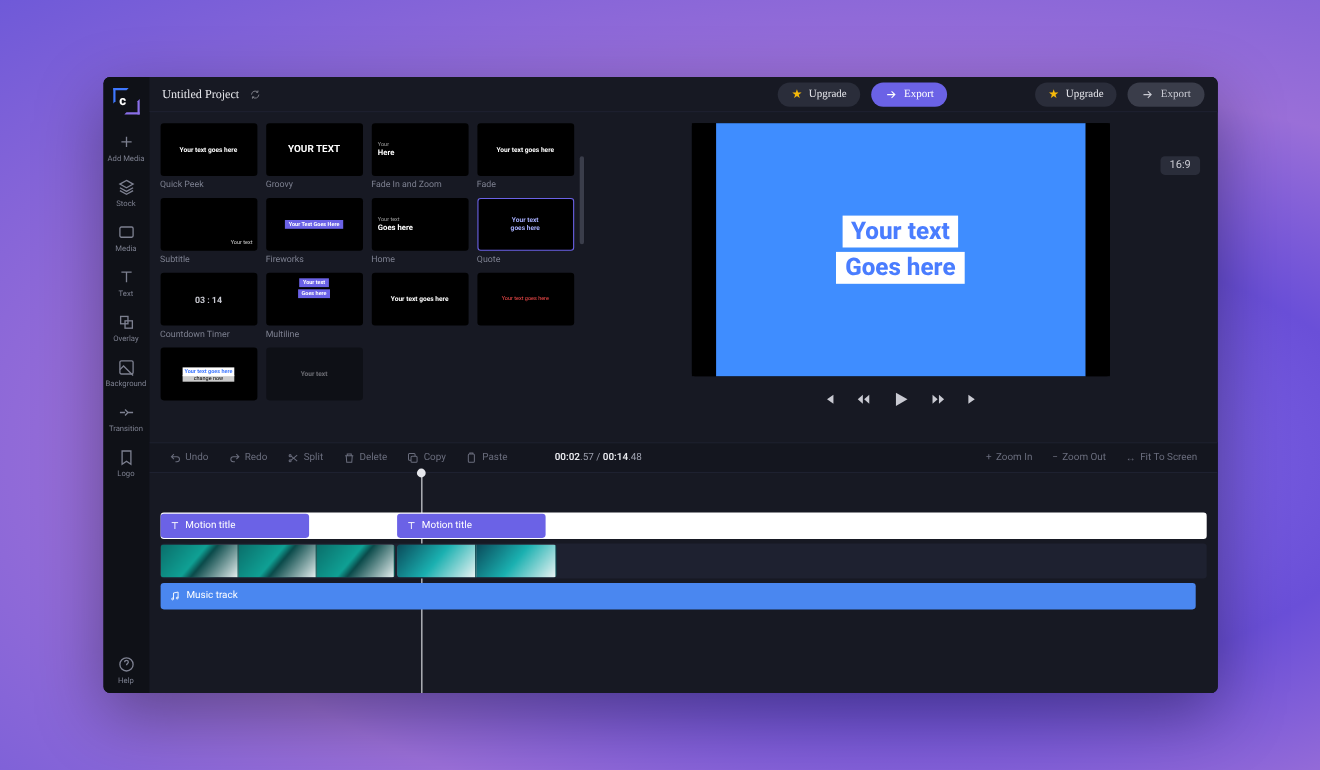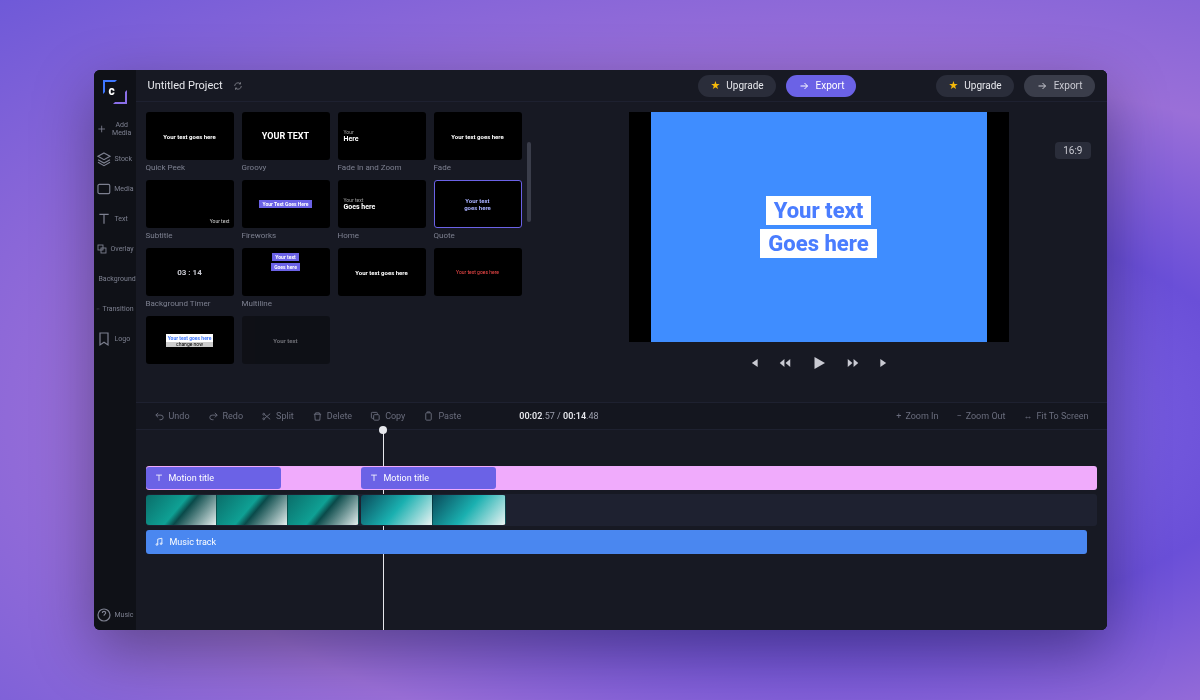--- a/index.html
+++ b/index.html
@@ -18,29 +18,29 @@
     box-shadow: 0 20px 60px rgba(0,0,0,.35);
   }
 
   
   .sidebar { width: 42px; background: #0f1117; display: flex; flex-direction: column; align-items: center; padding-top: 6px; }
   .logo { width: 24px; height: 24px; margin: 4px 0 10px; position: relative; }
   .logo::before, .logo::after { content: ""; position: absolute; border: 2px solid transparent; width: 10px; height: 10px; }
   .logo::before { top: 0; left: 0; border-top-color: #3f78ff; border-left-color: #3f78ff; }
   .logo::after  { bottom: 0; right: 0; border-bottom-color: #8a6fe8; border-right-color: #8a6fe8; }
   .logo span { position: absolute; top: 4px; left: 6px; color: #fff; font-weight: 800; font-size: 12px; }
-  .sbitem { width: 38px; display: flex; flex-direction: row; align-items: center; gap: 3px; padding: 7px 0; text-align: center; font-size: 7px; color: #7d8090; cursor: pointer; }
+  .sbitem { width: 38px; display: flex; flex-direction: column; align-items: center; gap: 3px; padding: 7px 0; text-align: center; font-size: 7px; color: #7d8090; cursor: pointer; }
   .sbitem svg { width: 16px; height: 16px; stroke: currentColor; fill: none; stroke-width: 1.8; }
   .sidebar .spacer { flex: 1; }
 
   
   .main { flex: 1; display: flex; flex-direction: column; background: #171923; }
 
   
-  .topbar { height: 32px; display: flex; align-items: center; padding: 0 12px; gap: 10px; background: #171923; border-bottom: 1px solid #1e2130; }
+  .topbar { height: 32px; display: flex; align-items: center; padding: 0 12px; gap: 10px; background: #171923; border-bottom: 1px solid #1e2130; font-family: Liberation Serif, serif; }
   .topbar .title { color: #e6e7ec; font-size: 11px; }
   .topbar .sync { width: 10px; height: 10px; opacity: .6; }
   .grow { flex: 1; }
   .pill { display: inline-flex; align-items: center; gap: 6px; height: 22px; padding: 0 12px; border-radius: 11px; font-size: 10px; cursor: pointer; color: #e6e7ec; }
   .pill.upgrade { background: #2a2d3a; }
   .pill.upgrade .star { color: #f5b90a; font-size: 11px; }
   .pill.export  { background: #6b62e6; color: #fff; }
   .pill.export.muted { background: #3a3d4a; color: #c9cad2; }
 
   
@@ -65,28 +65,28 @@
   .viewer .frame { flex: 1; background: #3f8dff; display: flex; flex-direction: column; align-items: center; justify-content: center; gap: 4px; }
   .viewer .frame span { background: #fff; color: #4a7dff; font-weight: 800; font-size: 22px; padding: 2px 8px; }
   .transport { height: 30px; display: flex; align-items: center; justify-content: center; gap: 18px; margin-top: 6px; color: #c9cad2; }
   .transport svg { width: 14px; height: 14px; fill: currentColor; cursor: pointer; }
   .transport .play { width: 18px; height: 18px; }
 
   
   .toolbar { height: 28px; background: #14161f; display: flex; align-items: center; padding: 0 10px; gap: 2px; border-top: 1px solid #1e2130; border-bottom: 1px solid #1e2130; font-size: 9px; color: #6a6d7d; }
   .tbtn { display: inline-flex; align-items: center; gap: 4px; padding: 4px 8px; cursor: pointer; border-radius: 3px; }
   .tbtn svg { width: 11px; height: 11px; stroke: currentColor; fill: none; stroke-width: 2; }
-  .toolbar .tc { color: #9c9fad; font-size: 9px; margin-left: 48px; }
+  .toolbar .tc { color: #9c9fad; font-size: 9px; margin-left: 33px; }
   .toolbar .tc b { color: #e6e7ec; font-weight: 600; }
 
   
   .timeline { flex: 1; background: #171923; position: relative; padding: 32px 0 14px 10px; }
   .playhead { position: absolute; top: 0; left: 247px; width: 1px; height: 100%; background: #e6e7ec; }
   .playhead::before { content: ""; position: absolute; top: -4px; left: -4px; width: 8px; height: 8px; border-radius: 50%; background: #e6e7ec; }
-  .track { height: 24px; background: #f0abfc; border-radius: 3px; margin: 4px 10px 4px 0; position: relative; }
+  .track { height: 24px; background: #ffffff; border-radius: 3px; margin: 4px 10px 4px 0; position: relative; }
   .clip-title { position: absolute; top: 0; height: 22px; background: #6b62e6; border-radius: 3px; display: flex; align-items: center; gap: 5px; padding: 0 8px; color: #fff; font-size: 9px; top: 1px; cursor: pointer; }
   .clip-title svg { width: 10px; height: 10px; }
   .track.video { height: 32px; background: #1e2130; }
   .vclip { position: absolute; top: 1px; height: 30px; border-radius: 3px; overflow: hidden; display: flex; cursor: pointer; }
   .vclip .fr { flex: 1; background: linear-gradient(130deg,#0a6e6a 0%,#0fa094 45%,#0a4a4a 55%,#e6efef 100%); border-right: 1px solid rgba(0,0,0,.35); }
   .vclip.b .fr { background: linear-gradient(130deg,#0a4a5a 0%,#1ab0b0 50%,#eaf3f3 100%); }
   .track.audio { height: 22px; background: transparent; }
   .clip-audio { position: absolute; top: 0; left: 0; right: 10px; height: 22px; background: #4a87f0; border-radius: 3px; display: flex; align-items: center; gap: 6px; padding: 12px 8px; color: #fff; font-size: 9px; cursor: pointer; }
   .clip-audio svg { width: 10px; height: 10px; }
 </style>
@@ -150,21 +150,21 @@
         </svg>
       <span>Logo</span>
     </div>
 
     <div class="spacer"></div>
     <div class="sbitem">
       <svg viewBox="0 0 24 24">
           <circle cx="12" cy="12" r="9"></circle>
           <path d="M9.5 9a2.5 2.5 0 015 0c0 1.5-2.5 2-2.5 4M12 17h.01"></path>
         </svg>
-      <span>Music</span>
+      <span>Help</span>
     </div>
   </div>
 
   <div class="main">
 
     <div class="topbar">
       <span class="title">Untitled Project</span>
       <svg class="sync" viewBox="0 0 24 24" stroke="#c9cad2" fill="none" stroke-width="2">
           <path d="M4 12a8 8 0 0114-5M20 12a8 8 0 01-14 5M18 3v4h-4M6 21v-4h4"></path>
         </svg>
@@ -236,21 +236,21 @@
               <div class="cap">Home</div>
             </div>
             <div class="thumb">
               <div class="box" style="border: 1px solid rgb(107, 98, 230);">
                 <span style="color:#a8b0ff">Your text<br>goes here</span>
               </div>
               <div class="cap">Quote</div>
             </div>
             <div class="thumb">
               <div class="box" style="font-size: 8px; color: rgb(201, 202, 210);">03 : 14</div>
-              <div class="cap">Background Timer</div>
+              <div class="cap">Countdown Timer</div>
             </div>
             <div class="thumb">
               <div class="box" style="align-items: flex-start;">
                 <div><span class="chip">Your text</span><br><span class="chip">Goes here</span></div>
               </div>
               <div class="cap">Multiline</div>
             </div>
             <div class="thumb">
               <div class="box">Your text goes here</div>
               <div class="cap"></div>

